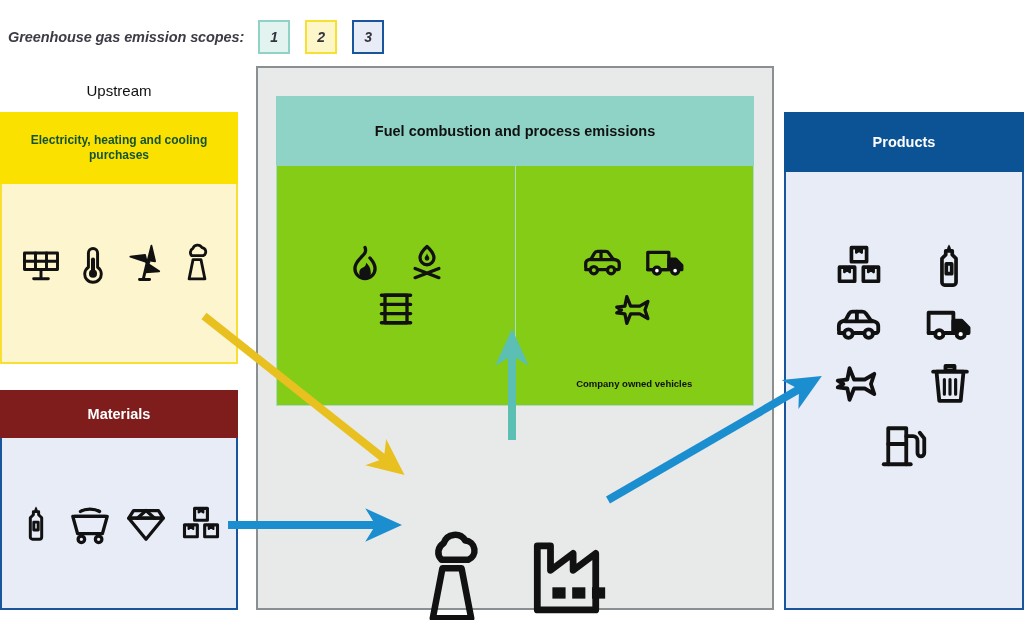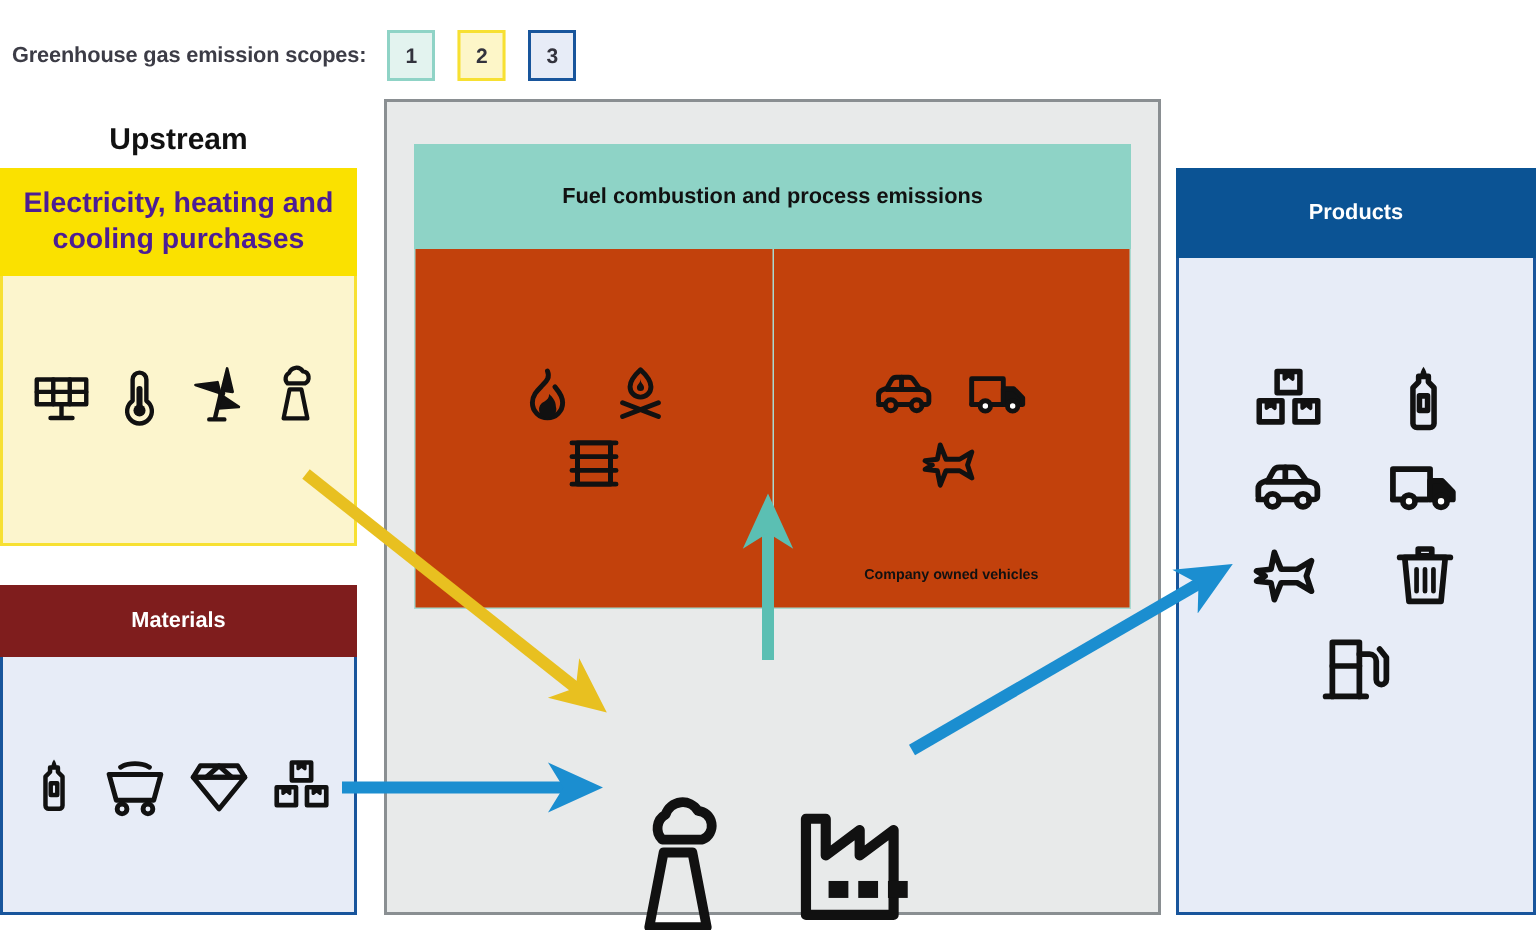--- a/index.html
+++ b/index.html
@@ -9,59 +9,59 @@
     font-family:"Liberation Sans", sans-serif;
     position:relative;
     overflow:hidden;
     color:#1a1a1a;
   }
   .canvas{position:absolute;inset:0;}
 
   
   .legend{
     position:absolute;left:8px;top:20px;
-    display:flex;align-items:center;gap:14px;
+    display:flex;align-items:center;gap:14px;font-style:italic;
   }
   .legend-label{
     font-size:14.5px;font-weight:700;color:#3c3c46;
     letter-spacing:-0.1px;
   }
   .scopes{display:flex;gap:15px;}
   .scope-chip{
     width:32px;height:34px;
     display:flex;align-items:center;justify-content:center;
     font-size:14px;font-weight:700;color:#33333d;
     box-sizing:border-box;
   }
   .scope-1{background:#e3f3ef;border:2px solid #8fd3c6;}
   .scope-2{background:#fdf6c8;border:2px solid #f7e032;}
   .scope-3{background:#e7ecf7;border:2px solid #18559c;}
 
   
   .col-title{
-    position:absolute;font-size:20px;font-weight:700;color:#111;
+    position:absolute;font-size:15px;font-weight:400;color:#111;
     text-align:center;
   }
   #t-up{left:0;top:82px;width:238px;}
   #t-on{left:256px;top:82px;width:518px;}
   #t-down{left:784px;top:82px;width:240px;}
 
   
   .card{position:absolute;box-sizing:border-box;}
   .card-head{
     box-sizing:border-box;width:100%;
     display:flex;align-items:center;justify-content:center;
     text-align:center;font-weight:700;line-height:1.25;
   }
   .card-body{box-sizing:border-box;width:100%;}
 
   
   #card-electricity{left:0px;top:112px;width:238px;height:252px;}
   #card-electricity .card-head{
-    height:72px;background:#fae100;color:#4c1d95;font-size:19px;
+    height:72px;background:#fae100;color:#14532d;font-size:12px;
     padding:16px 14px;
   }
   #card-electricity .card-body{
     height:180px;background:#fcf5cd;
     border:2px solid #f7e032;border-top:none;
     display:flex;align-items:center;justify-content:center;gap:8px;
     padding-bottom:18px;
   }
 
   
@@ -100,21 +100,21 @@
     position:absolute;left:18px;top:28px;width:478px;height:310px;
     box-sizing:border-box;
   }
   #card-fuel .fuel-head{
     height:70px;background:#8ed3c6;color:#111;
     display:flex;align-items:center;justify-content:center;
     text-align:center;font-size:14.5px;font-weight:700;line-height:1.25;
     box-sizing:border-box;
   }
   #card-fuel .fuel-body{
-    height:240px;background:#c2410c;
+    height:240px;background:#84cc16;
     border:1px solid #a9d9d0;border-top:none;
     display:flex;box-sizing:border-box;
   }
   .fuel-half{
     flex:1;display:flex;flex-direction:column;
     align-items:center;justify-content:center;
     position:relative;box-sizing:border-box;
   }
   .fuel-half.right{border-left:1px solid #a9d9d0;}
   .fuel-rows{display:flex;flex-direction:column;align-items:center;gap:2px;}

